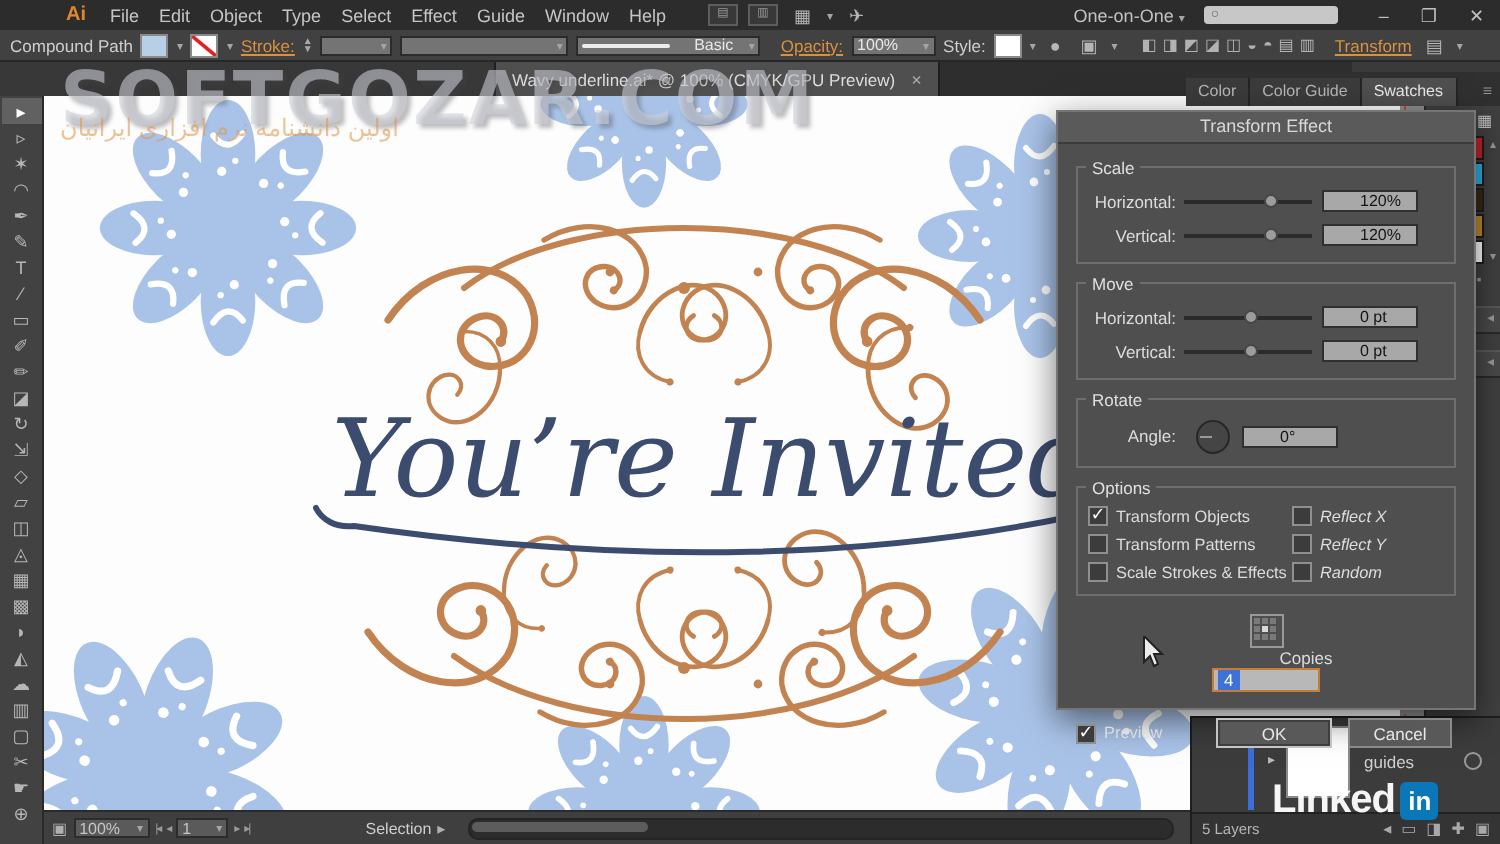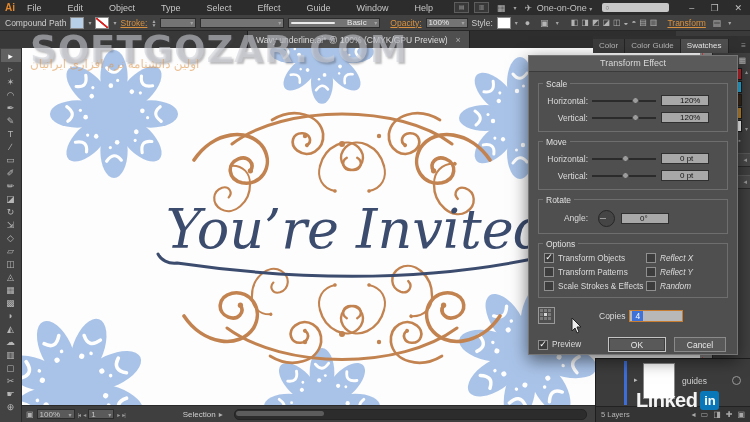--- a/index.html
+++ b/index.html
@@ -1,21 +1,21 @@
 <!DOCTYPE html>
 <html><head>
 <meta charset="utf-8">
 <style>
   html,body{margin:0;padding:0;background:#222;}
   .app{position:relative;width:750px;height:422px;background:#3a3a3a;overflow:hidden;
        font-family:"Liberation Sans",sans-serif;-webkit-font-smoothing:antialiased;}
   
   .menubar{position:absolute;left:0;top:0;width:750px;height:15px;background:#2c2c2c;
            display:flex;align-items:center;font-size:9px;color:#c6c6c6;z-index:30;}
-  .ai-logo{color:#e0862c;font-weight:bold;font-size:10px;padding:0 7px 0 5px;}
+  .ai-logo{color:#e0862c;font-weight:bold;font-size:10px;padding:0 7px 0 5px;margin-left:28px;}
   .menu-item{padding:0 5px;cursor:default;}
   .mini-cluster{display:flex;align-items:center;margin-left:16px;gap:5px;}
   .mini-btn{width:13px;height:9px;border:1px solid #5d5d5d;background:#383838;color:#9a9a9a;
             font-size:6px;line-height:8px;text-align:center;}
   .mb-icon{color:#b5b5b5;font-size:9px;padding:0 3px;}
   .mb-right{margin-left:auto;display:flex;align-items:center;}
   .workspace{margin-right:10px;color:#c2c2c2;}
   .searchbox{width:64px;height:9px;background:#c7c7c7;border-radius:2px;margin-right:12px;
              display:flex;align-items:center;padding-left:3px;font-size:7px;color:#666;}
   .winbtn{padding:0 8px;color:#c0c0c0;font-size:9px;}
@@ -89,21 +89,21 @@
   .rot-row{display:flex;align-items:center;height:20px;}
   .dial{width:15px;height:15px;border-radius:50%;background:#454545;border:1px solid #272727;
         position:relative;margin:0 6px;}
   .dial::after{content:"";position:absolute;left:1px;top:7px;width:6px;height:1px;background:#9a9a9a;}
   .opt-cols{display:flex;}
   .opt-left{width:102px;display:flex;flex-direction:column;gap:2px;}
   .opt-right{flex:1;display:flex;flex-direction:column;gap:2px;font-style:italic;}
   .chk{display:flex;align-items:center;font-size:8.2px;height:12px;white-space:nowrap;}
   .chk-box{width:8px;height:8px;background:#3c3c3c;border:1px solid #8f8f8f;margin-right:4px;
            font-size:9px;color:#fff;line-height:7px;text-align:center;overflow:visible;flex:none;}
-  .copies-row{display:flex;align-items:center;margin-top:9px;}
+  .copies-row{display:flex;align-items:center;margin-top:9px;flex-direction:column;}
   .refpoint{width:13px;height:13px;display:grid;grid-template-columns:repeat(3,3px);
             grid-auto-rows:3px;gap:1px;border:1px solid #999;padding:1px;box-sizing:content-box;}
   .rp-cell{background:#7a7a7a;}
   .rp-cell.center{background:#d8d8d8;}
   .copies-label{margin-left:44px;margin-right:4px;font-size:8.5px;}
   .copies-input{width:54px;height:12px;background:#b8b8b8;border:1px solid #c87e32;display:flex;
                 align-items:center;padding-left:2px;box-sizing:border-box;}
   .copies-sel{background:#3f72d8;color:#fff;font-size:8.5px;padding:0 3px;}
   .dlg-bottom{display:flex;align-items:center;margin-top:13px;}
   .btn{height:15px;background:#595959;color:#e8e8e8;font-size:8.5px;display:flex;align-items:center;
@@ -146,21 +146,21 @@
             font-size:13px;display:flex;align-items:center;justify-content:center;}
   .cursor{position:absolute;left:571px;top:318px;z-index:70;pointer-events:none;}
 </style>
 </head>
 <body>
 
 <div class="app">
 
   <div class="menubar">
     <span class="ai-logo">Ai</span>
-    <div id="menus" style="display:flex;gap:16px;">
+    <div id="menus" style="display:flex;">
         <div class="menu-item">File</div>
         <div class="menu-item">Edit</div>
         <div class="menu-item">Object</div>
         <div class="menu-item">Type</div>
         <div class="menu-item">Select</div>
         <div class="menu-item">Effect</div>
         <div class="menu-item">Guide</div>
         <div class="menu-item">Window</div>
         <div class="menu-item">Help</div>
       </div>

